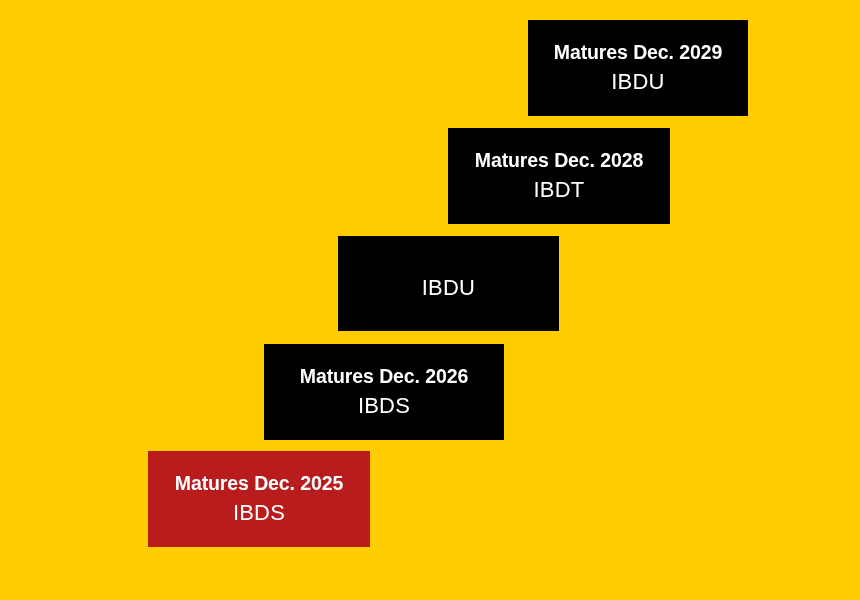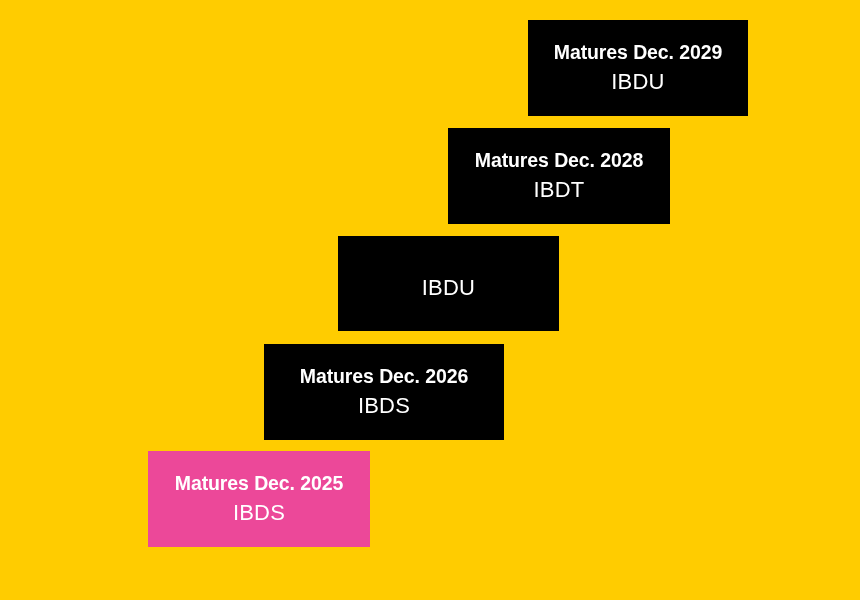--- a/index.html
+++ b/index.html
@@ -65,18 +65,18 @@
 
   <div class="ladder-step" style="left: 338px; top: 236px; width: 221px; height: 95px; background: rgb(0, 0, 0); color: rgb(255, 255, 255);">
     <div class="step-ticker">IBDU</div>
   </div>
 
   <div class="ladder-step" style="left: 243px; top: 344px; width: 240px; height: 96px; background: rgb(0, 0, 0); color: rgb(255, 255, 255); margin-left: 21px;">
     <div class="step-maturity">Matures Dec. 2026</div>
     <div class="step-ticker">IBDS</div>
   </div>
 
-  <div class="ladder-step" style="left: 148px; top: 451px; width: 222px; height: 96px; background: #ec4899; color: rgb(255, 255, 255);">
+  <div class="ladder-step" style="left: 148px; top: 451px; width: 222px; height: 96px; background: #b91c1c; color: rgb(255, 255, 255);">
     <div class="step-maturity">Matures Dec. 2025</div>
     <div class="step-ticker">IBDS</div>
   </div>
 
 </div>
 
 </body></html>

